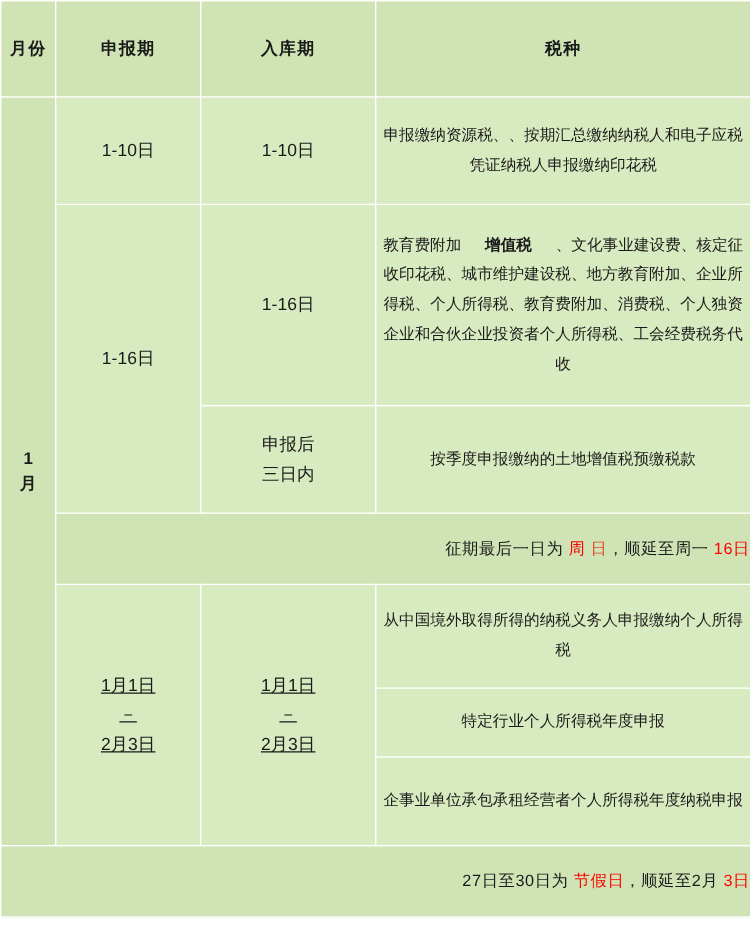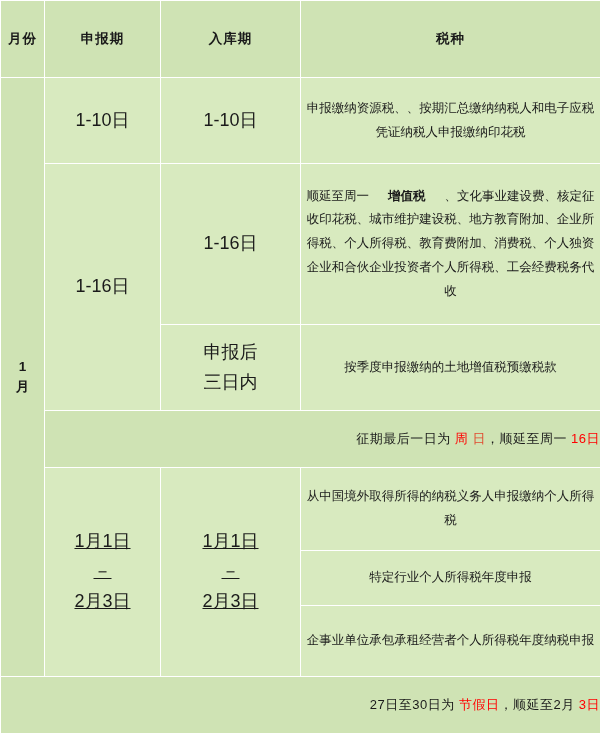--- a/index.html
+++ b/index.html
@@ -39,21 +39,21 @@
     font-weight: bold;
     text-align: center;
     height: 76px;
     letter-spacing: 1px;
   }
   thead td.c-month {
     line-height: 1.45;
   }
   tbody td {
     background: #d8eabf;
-    font-size: 18px;
+    font-size: 14px;
     color: #1a1a1a;
   }
   td.center {
     text-align: center;
     line-height: 1.65;
   }
   td.month-cell {
     background: #cfe3b4;
     text-align: center;
     font-size: 13.5px;
@@ -112,21 +112,21 @@
         </td>
         <td class="center" style="height:85px;">1-10日</td>
         <td class="center">1-10日</td>
         <td class="desc">申报缴纳资源税、、按期汇总缴纳纳税人和电子应税凭证纳税人申报缴纳印花税</td>
       </tr>
 
       <tr>
         <td class="center" rowspan="2">1-16日</td>
         <td class="center" style="height:160px;">1-16日</td>
         <td class="desc">
-          <span>顺延至周一</span><span class="bold" style="padding:0 19px;">增值税</span><span>、文化事业建设费、核定征收印花税、城市维护建设税、地方教育附加、企业所得税、个人所得税、教育费附加、消费税、个人独资企业和合伙企业投资者个人所得税、工会经费税务代收</span>
+          <span>教育费附加</span><span class="bold" style="padding:0 19px;">增值税</span><span>、文化事业建设费、核定征收印花税、城市维护建设税、地方教育附加、企业所得税、个人所得税、教育费附加、消费税、个人独资企业和合伙企业投资者个人所得税、工会经费税务代收</span>
         </td>
       </tr>
 
       <tr>
         <td class="center" style="height:85px;">
           <div>申报后</div>
           <div>三日内</div>
         </td>
         <td class="desc">按季度申报缴纳的土地增值税预缴税款</td>
       </tr>

